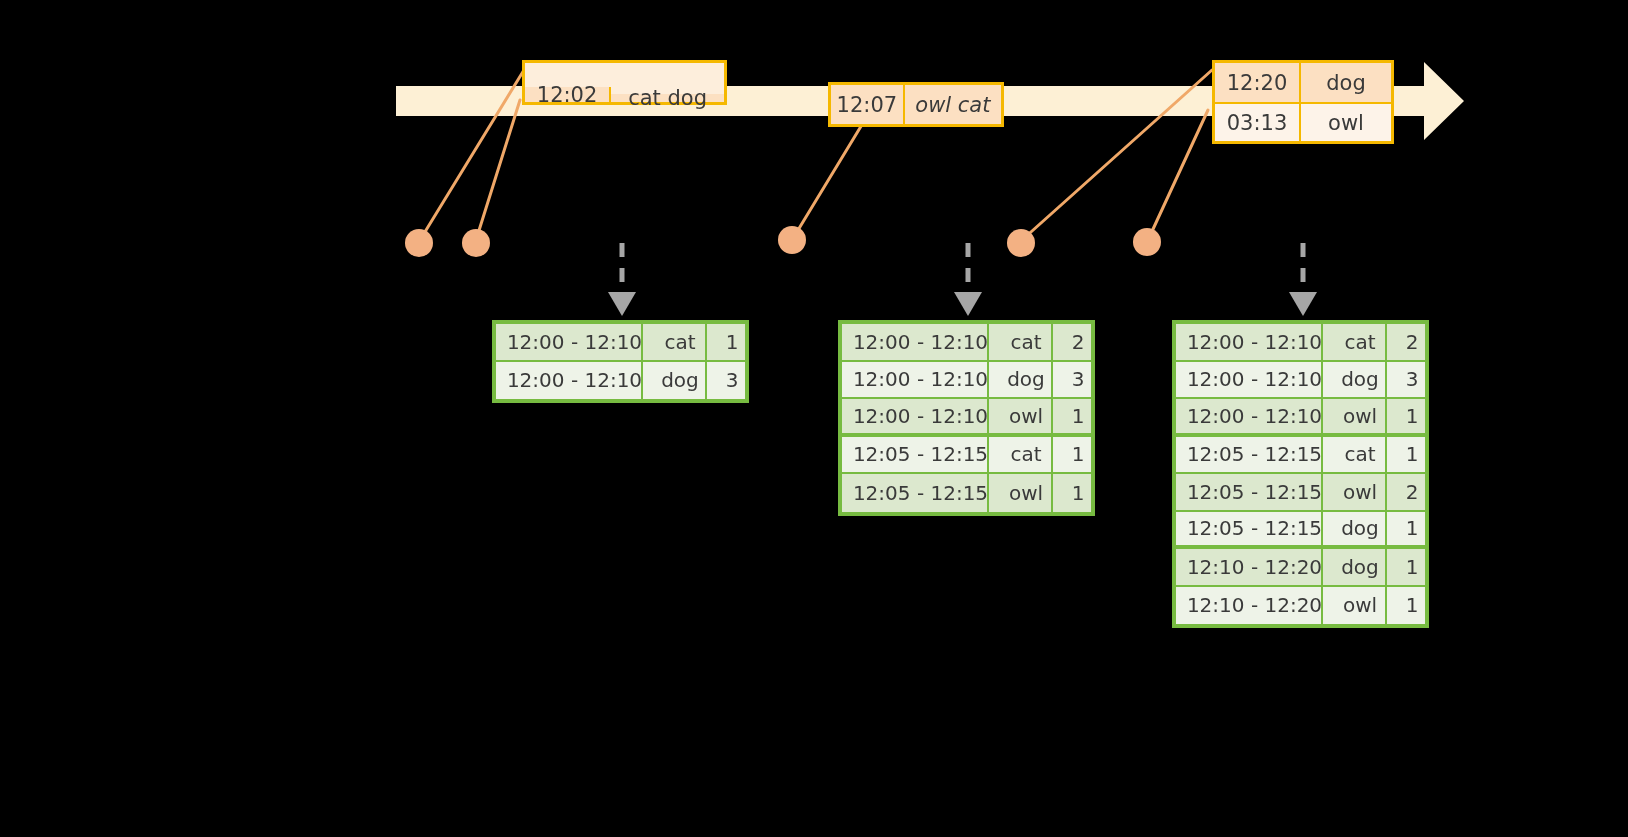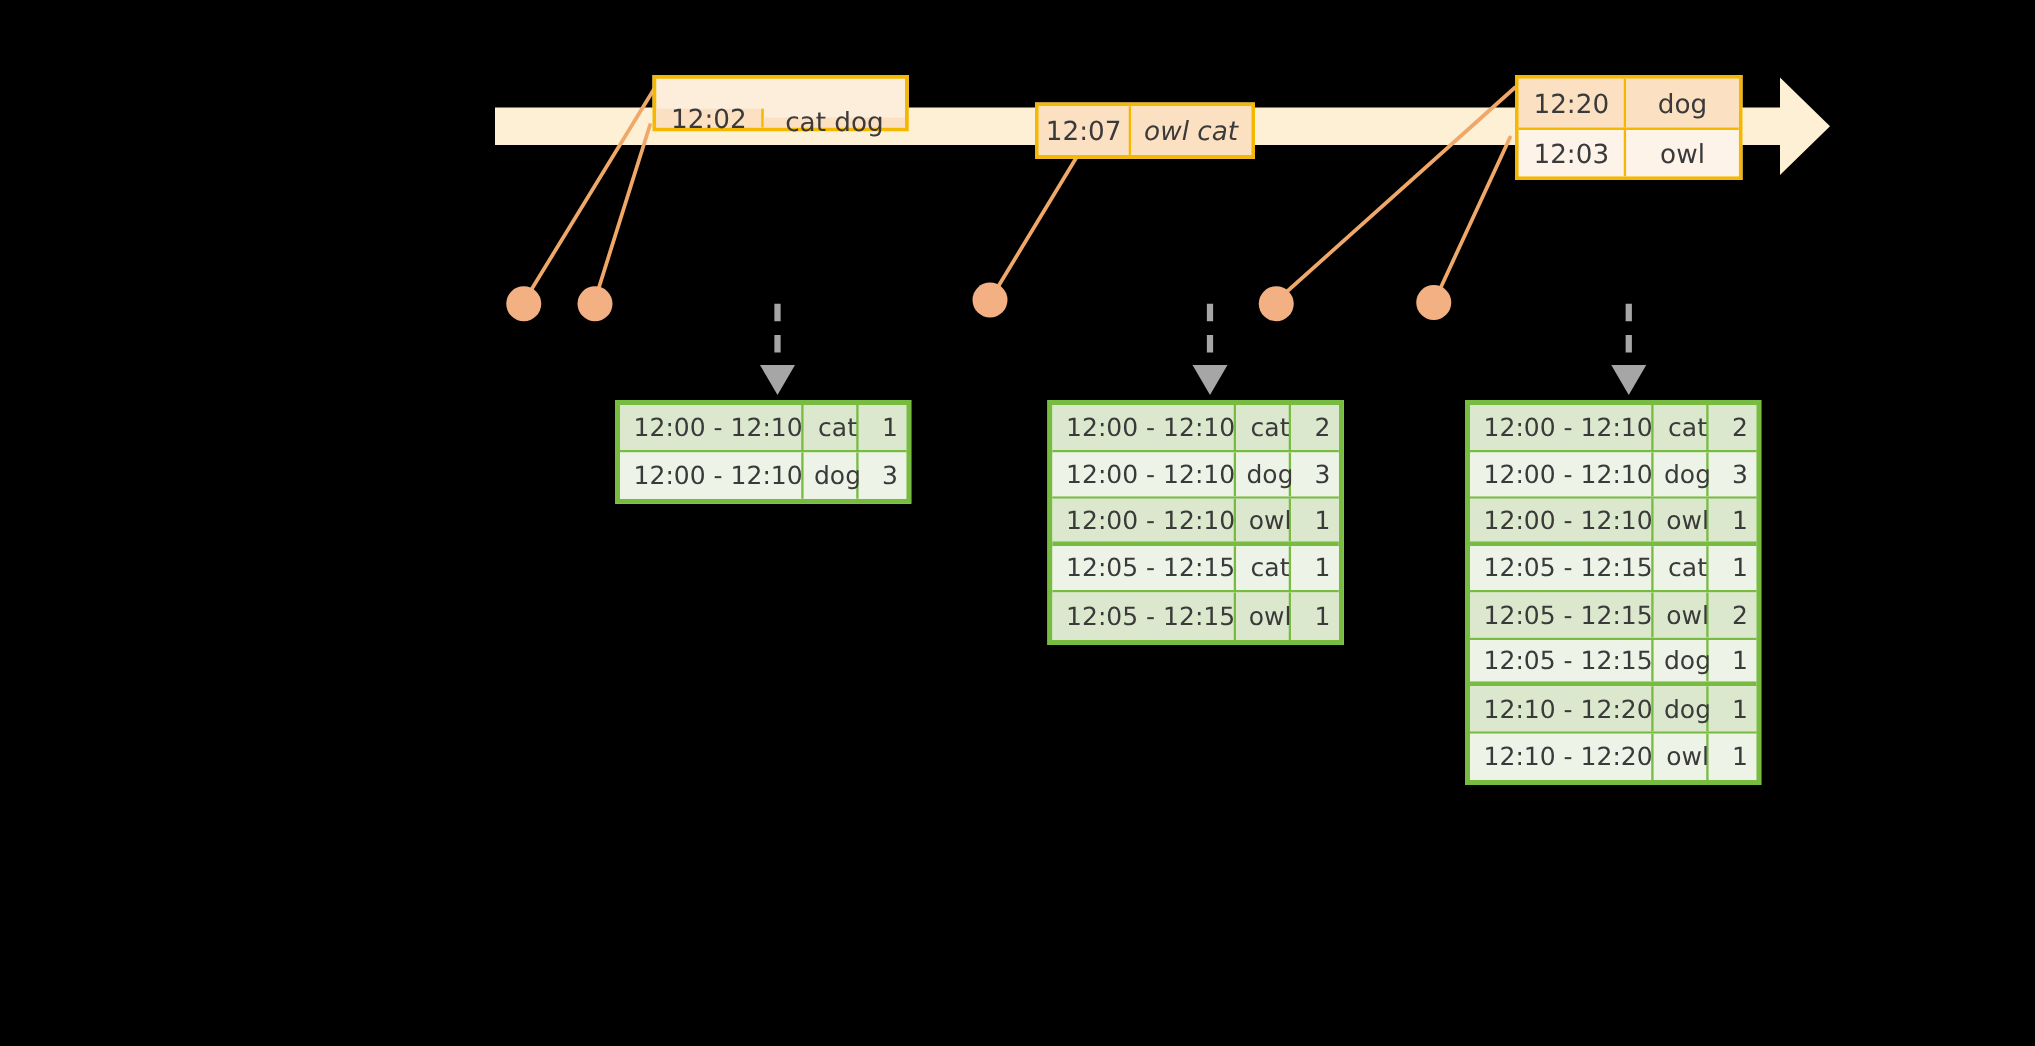--- a/index.html
+++ b/index.html
@@ -100,21 +100,21 @@
     font-size: 20px;
     color: #3a3a3a;
     border-right: 2px solid #77bb41;
     background: #eef3e8;
     white-space: nowrap;
     padding-left: 12px;
   }
   .res-cell:last-child { border-right: none; }
   .res-row.shaded .res-cell { background: #dce8ce; }
   .c-window { width: 147px; }
-  .c-word   { width: 44px; }
+  .c-word   { width: 64px; }
   .c-count  { width: 38px; }
 </style>
 </head>
 <body>
 
 <div id="canvas">
 
   <svg id="svg-layer" viewBox="0 0 1628 837" xmlns="http://www.w3.org/2000/svg">
 
     <g>
@@ -162,21 +162,21 @@
       <span class="ev-words" style="width:114px;font-style:italic;">owl cat</span>
     </div>
   </div>
 
   <div class="event-box" style="left:1212px; top:60px; width:182px;">
     <div class="event-row shaded">
       <span class="ev-time" style="width:87px;">12:20</span>
       <span class="ev-words" style="width:91px;">dog</span>
     </div>
     <div class="event-row">
-      <span class="ev-time" style="width:87px;">12:03</span>
+      <span class="ev-time" style="width:87px;">03:13</span>
       <span class="ev-words" style="width:91px;">owl</span>
     </div>
   </div>
 
   <div class="result-table" style="left:492px; top:320px;">
       <div class="res-row shaded">
         <span class="res-cell c-window">12:00 - 12:10</span>
         <span class="res-cell c-word">cat</span>
         <span class="res-cell c-count">1</span>
       </div>

